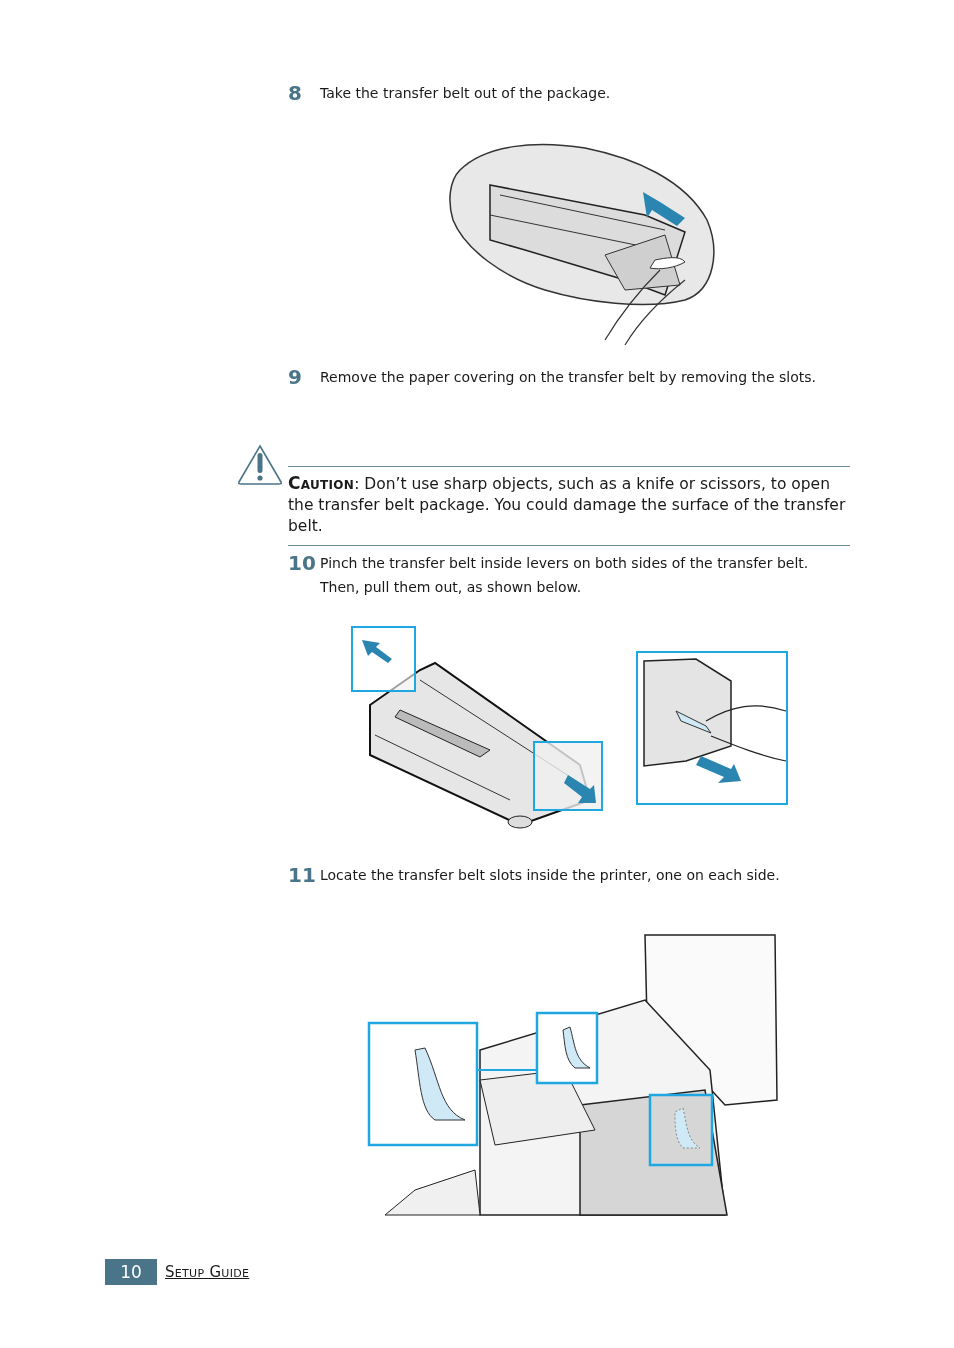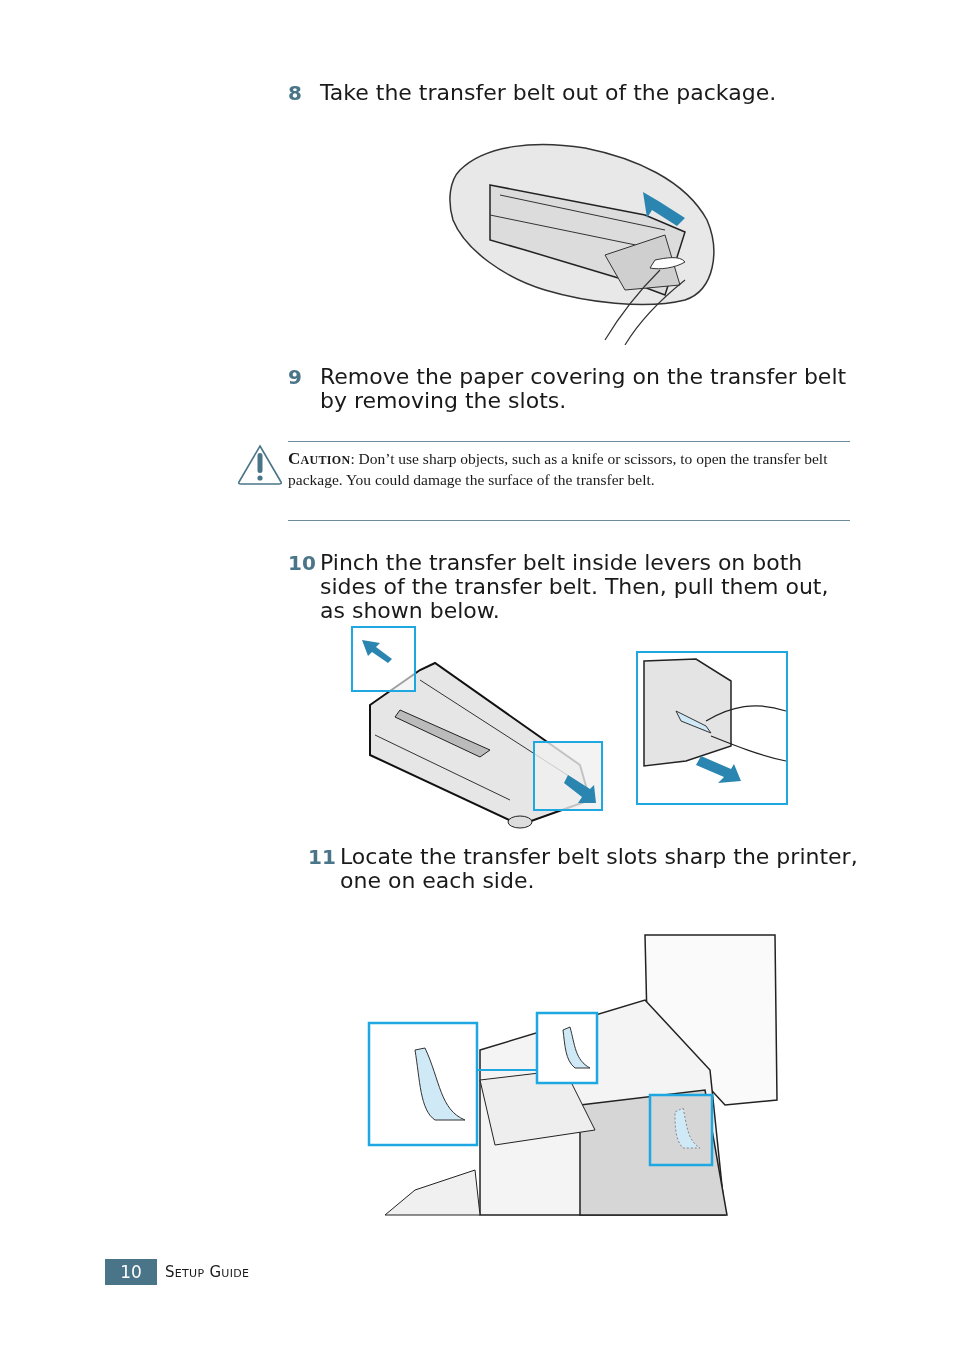--- a/index.html
+++ b/index.html
@@ -1,29 +1,29 @@
 <!DOCTYPE html>
 <html><head>
 <meta charset="utf-8">
 <style>
   html, body { margin: 0; padding: 0; background: #ffffff; }
   body { width: 954px; height: 1348px; position: relative; overflow: hidden;
          font-family: "DejaVu Sans", sans-serif; color: #1a1a1a; }
   .step { position: absolute; left: 288px; width: 562px; }
   .step-num { position: absolute; left: 0; top: 0; font-weight: bold; color: #4a7589; font-size: 20px; line-height: 24px; }
-  .step-text { margin-left: 32px; font-size: 22px; line-height: 24px; }
+  .step-text { margin-left: 32px; font-size: 14px; line-height: 24px; }
   .fig { position: absolute; }
-  .caution { position: absolute; left: 288px; top: 441px; width: 562px; height: 78px;
-             border-top: 1px solid #6c8c9c; border-bottom: 1px solid #6c8c9c; font-family: Liberation Serif, serif; }
+  .caution { position: absolute; left: 288px; top: 466px; width: 562px; height: 78px;
+             border-top: 1px solid #6c8c9c; border-bottom: 1px solid #6c8c9c; }
   .caution-text { font-size: 15.5px; line-height: 21px; padding-top: 6px; }
   .caution-title { font-weight: bold; font-variant: small-caps; letter-spacing: 0.3px; font-size: 17px; }
   .caution-icon { position: absolute; left: 236px; top: 443px; width: 48px; height: 44px; }
   .footer-num { position: absolute; left: 105px; top: 1259px; width: 52px; height: 26px;
                 background: #4a7589; color: #ffffff; font-size: 17px; line-height: 26px; text-align: center; }
-  .footer-title { position: absolute; left: 165px; top: 1261px; font-size: 15px; font-variant: small-caps; letter-spacing: 0.3px; line-height: 22px; }
+  .footer-title { position: absolute; left: 165px; top: 1261px; font-size: 15px; font-variant: small-caps; letter-spacing: 0.3px; line-height: 22px; text-decoration: underline; }
 </style>
 </head>
 <body>
 
 <div class="step" style="top:81px;">
   <span class="step-num">8</span>
   <div class="step-text">Take the transfer belt out of the package.</div>
 </div>
 
 <svg class="fig" style="left:445px; top:140px;" width="275" height="205" viewBox="0 0 275 205">
@@ -71,23 +71,23 @@
 </svg>
 
 <svg class="fig" style="left:636px; top:651px;" width="152" height="154" viewBox="0 0 152 154">
   <rect x="1" y="1" width="150" height="152" fill="#fff" stroke="#1ea7e0" stroke-width="2"></rect>
   <path d="M8,10 L60,8 L95,30 L95,95 L50,110 L8,115 Z" fill="#e4e4e4" stroke="#222" stroke-width="1.5"></path>
   <path d="M40,60 L70,75 L75,82 L45,70 Z" fill="#cfe9f7" stroke="#333"></path>
   <path d="M70,70 C95,55 120,50 150,60 M75,85 C100,95 125,105 150,110" fill="none" stroke="#222" stroke-width="1.2"></path>
   <polygon points="65,105 95,118 98,113 105,130 82,132 88,126 60,114" fill="#2a86b0"></polygon>
 </svg>
 
-<div class="step" style="top:845px;margin-left:20px;">
+<div class="step" style="top:863px;">
   <span class="step-num">11</span>
-  <div class="step-text">Locate the transfer belt slots sharp the printer, one on each side.</div>
+  <div class="step-text">Locate the transfer belt slots inside the printer, one on each side.</div>
 </div>
 
 <svg class="fig" style="left:365px; top:930px;" width="420" height="290" viewBox="0 0 420 290">
   <path d="M280,5 L410,5 L412,170 L360,175 L282,90 Z" fill="#fafafa" stroke="#222" stroke-width="1.5"></path>
   <path d="M115,120 L280,70 L345,140 L360,285 L115,285 Z" fill="#f4f4f4" stroke="#222" stroke-width="1.5"></path>
   <path d="M215,175 L340,160 L362,285 L215,285 Z" fill="#d6d6d6" stroke="#222" stroke-width="1.5"></path>
   <path d="M115,150 L200,140 L230,200 L130,215 Z" fill="#eeeeee" stroke="#222"></path>
   <path d="M20,285 L50,260 L110,240 L115,285 Z" fill="#f0f0f0" stroke="#222"></path>
   <line x1="110" y1="140" x2="172" y2="140" stroke="#1ea7e0" stroke-width="2"></line>
   <rect x="4" y="93" width="108" height="122" fill="#fff" stroke="#1ea7e0" stroke-width="2.5"></rect>

